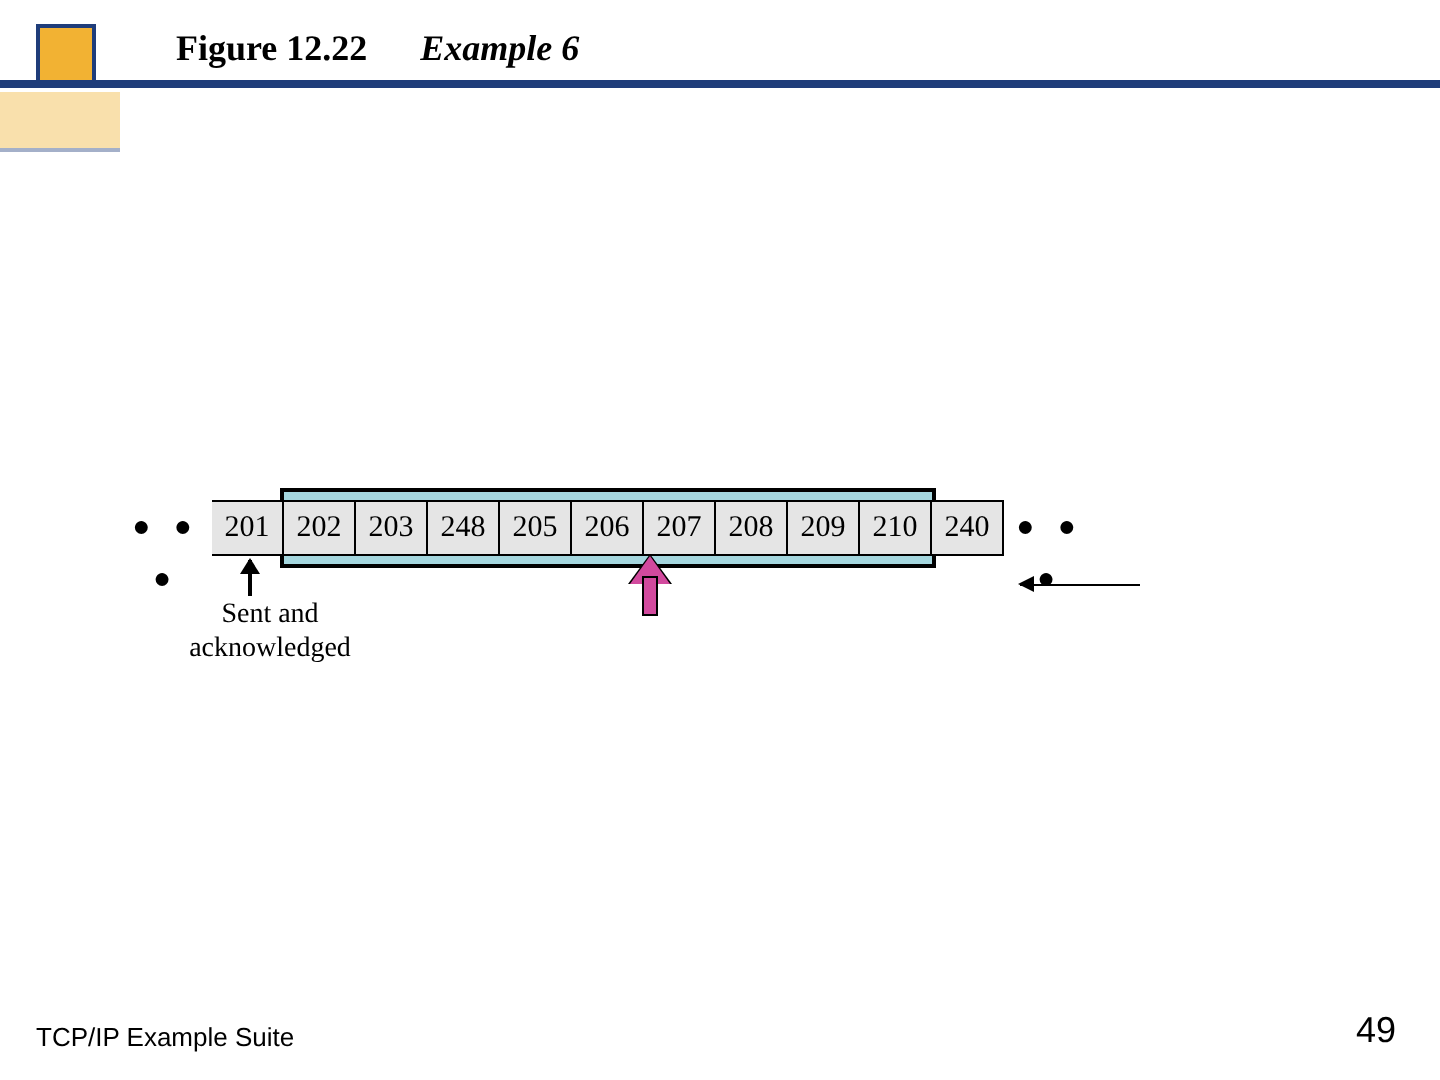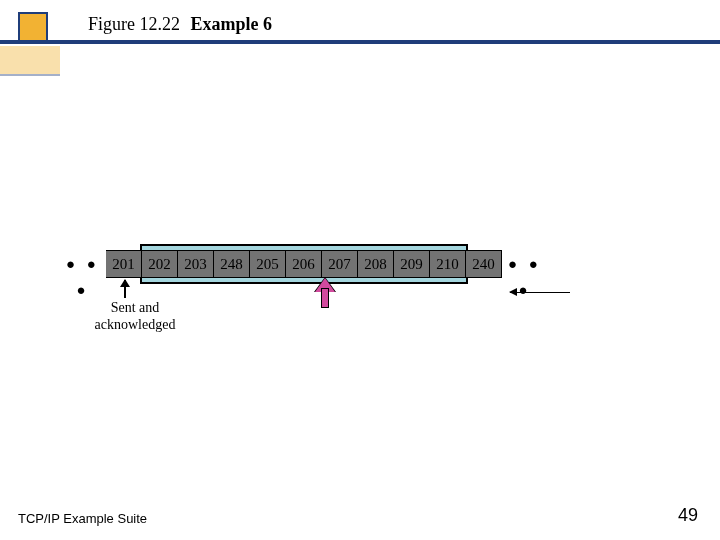--- a/index.html
+++ b/index.html
@@ -4,28 +4,28 @@
 <style>
   * { box-sizing: border-box; margin: 0; padding: 0; }
   html, body { width: 720px; height: 540px; background: #fff; font-family: "Times New Roman", serif; color: #000; overflow: hidden; }
 
   
   .deco-square { position: absolute; left: 18px; top: 12px; width: 30px; height: 30px; background: #f2b233; border: 2px solid #1f3d7a; }
   .deco-bar    { position: absolute; left: 0;  top: 40px; width: 720px; height: 4px; background: #1f3d7a; }
   .deco-bar2   { position: absolute; left: 0;  top: 46px; width: 60px;  height: 30px; background: #f2b233; border-bottom: 2px solid #1f3d7a; opacity: .4; }
 
   .title { position: absolute; left: 88px; top: 14px; font-size: 18px; }
-  .title .fig { font-weight: normal; margin-top: 24px; }
-  .title .ex  { font-weight: bold; margin-left: 6px; }
+  .title .fig { font-weight: bold; margin-top: 24px; }
+  .title .ex  { font-style: italic; font-weight: bold; margin-left: 22px; }
 
   
   .diagram { position: absolute; left: 60px; top: 240px; width: 600px; height: 120px; font-family: "Times New Roman", serif; font-size: 15px; }
 
   .byterow { position: absolute; left: 0; top: 10px; height: 28px; display: flex; align-items: stretch; }
-  .cell { border: 1px solid #000; border-left: none; width: 36px; text-align: center; line-height: 26px; background: #737373; }
+  .cell { border: 1px solid #000; border-left: none; width: 36px; text-align: center; line-height: 26px; background: #e5e5e5; }
   .cell:first-child { border-left: 1px solid #000; }
   .dots { width: 46px; border: 1px solid #fff; text-align: center; line-height: 26px; letter-spacing: 4px; font-weight: bold; }
 
   .window { position: absolute; top: 0; height: 40px; border: 2px solid #000; background: rgba(90,180,195,.55); }
 
   .label { position: absolute; font-size: 14px; text-align: center; line-height: 1.2; }
 
   .arrow-vert { position: absolute; width: 2px; background: #000; }
   .arrow-vert::after { content: ""; position: absolute; left: -4px; top: -1px; border-left: 5px solid transparent; border-right: 5px solid transparent; border-bottom: 8px solid #000; }
 

